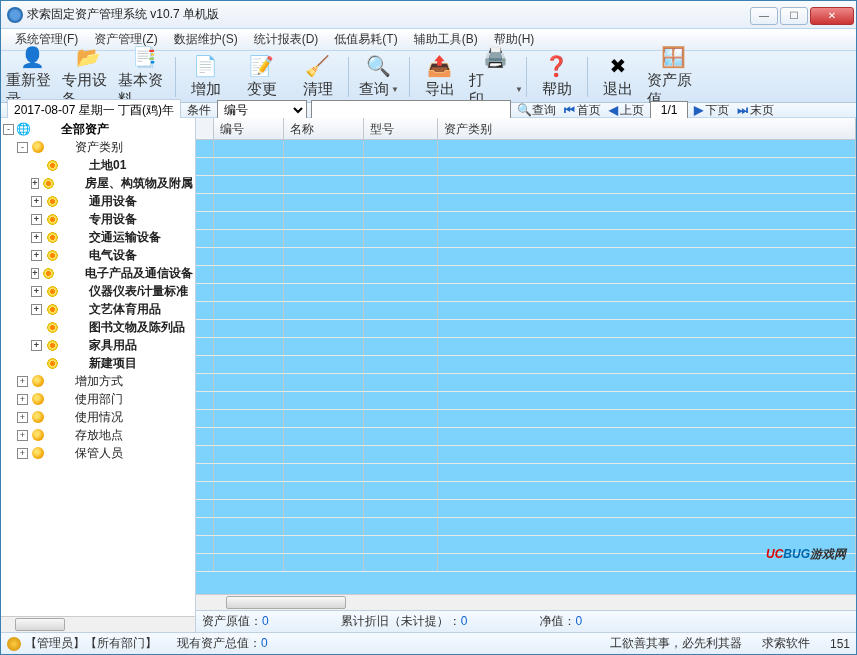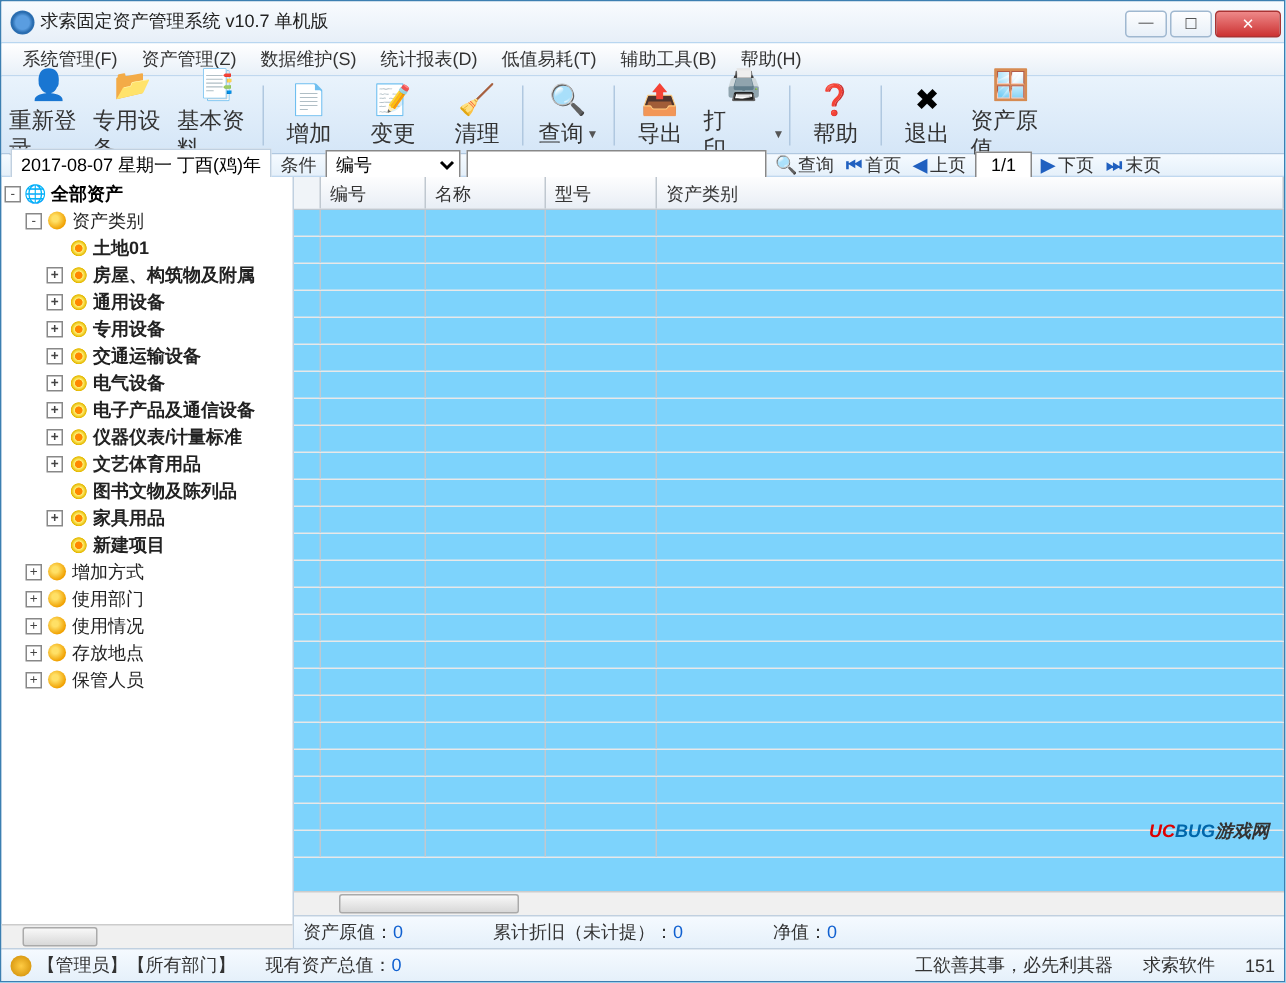--- a/index.html
+++ b/index.html
@@ -37,21 +37,21 @@
     
     .tree-panel { width: 195px; border-right: 1px solid #c0d0e0; display: flex; flex-direction: column; background: #fff; }
     .tree { flex: 1; overflow: auto; padding: 2px; }
     .tree-row { display: flex; align-items: center; height: 18px; white-space: nowrap; cursor: pointer; }
     .tree-toggle { width: 11px; height: 11px; border: 1px solid #888; display: flex; align-items: center; justify-content: center; font-size: 9px; line-height: 1; margin-right: 3px; color: #444; background: #fff; }
     .tree-toggle.empty { border: none; }
     .tree-icon { width: 14px; height: 14px; margin-right: 3px; display: inline-flex; align-items: center; justify-content: center; }
     .folder-icon { background: radial-gradient(circle at 40% 40%, #ffe066 20%, #f0a000 70%); border-radius: 50%; width: 12px; height: 12px; }
     .flower-icon { background: radial-gradient(circle at 50% 50%, #fff176 30%, #e5b800 55%, transparent 60%); width: 13px; height: 13px; position: relative; }
     .flower-icon::after { content:""; position:absolute; inset:0; background: radial-gradient(circle at 50% 50%, #ff8800 25%, transparent 30%); }
-    .tree-label { color: #222; }
+    .tree-label { color: #222; margin-left: 27px; }
     .tree-label.bold { font-weight: bold; color: #000; }
     .l1 { padding-left: 0px; }
     .l2 { padding-left: 14px; }
     .l3 { padding-left: 28px; font-weight: bold; }
     .tree-hscroll { height: 16px; background: #f0f0f0; border-top: 1px solid #ccc; position: relative; }
     .tree-hscroll-thumb { position: absolute; left: 14px; top: 1px; height: 13px; width: 50px; background: linear-gradient(#f8f8f8,#d8d8d8); border: 1px solid #aaa; border-radius: 2px; }
     
     .grid-panel { flex: 1; display: flex; flex-direction: column; }
     .grid-header { height: 22px; background: linear-gradient(#fdfdfe, #e8eef5); border-bottom: 1px solid #c0c8d0; display: flex; }
     .grid-hcell { border-right: 1px solid #c0c8d0; padding: 3px 6px; color: #333; }
@@ -59,21 +59,21 @@
     .gc1 { width: 70px; }
     .gc2 { width: 80px; }
     .gc3 { width: 74px; }
     .gc4 { flex: 1; }
     .grid-body { flex: 1; background: #7dd3fc; overflow: auto; position: relative; }
     .grid-row { height: 18px; border-bottom: 1px solid #e8e8e8; display: flex; }
     .grid-row .grid-hcell { background: transparent; }
     .grid-hscroll { height: 16px; background: #f0f0f0; border-top: 1px solid #ccc; position: relative; }
     .grid-hscroll-thumb { position: absolute; left: 30px; top: 1px; height: 13px; width: 120px; background: linear-gradient(#f8f8f8,#d8d8d8); border: 1px solid #aaa; border-radius: 2px; }
     
-    .summary-bar { height: 22px; background: linear-gradient(#f5faff,#e5f0fa); border-top: 1px solid #c0d0e0; display: flex; align-items: center; padding: 0 6px; color: #333; }
+    .summary-bar { height: 22px; background: linear-gradient(#f5faff,#e5f0fa); border-top: 1px solid #c0d0e0; display: flex; align-items: center; padding: 0 6px; color: #333; gap: 12px; }
     .summary-item { margin-right: 60px; }
     .summary-item .val { color: #1060d0; }
     
     .statusbar { height: 22px; background: linear-gradient(#f5faff,#e5f0fa); border-top: 1px solid #c0d0e0; display: flex; align-items: center; padding: 0 6px; color: #333; text-align: center; }
     .status-icon { width:14px; height:14px; background: radial-gradient(circle,#ffcc44,#cc8800); border-radius:50%; margin-right:4px; }
     .status-seg { margin-right: 20px; }
     .status-spacer { flex: 1; }
     
     .watermark { position: absolute; right: 10px; bottom: 30px; font-size: 22px; font-weight: bold; font-style: italic; pointer-events: none; }
     .wm-uc { color: #d00; }

